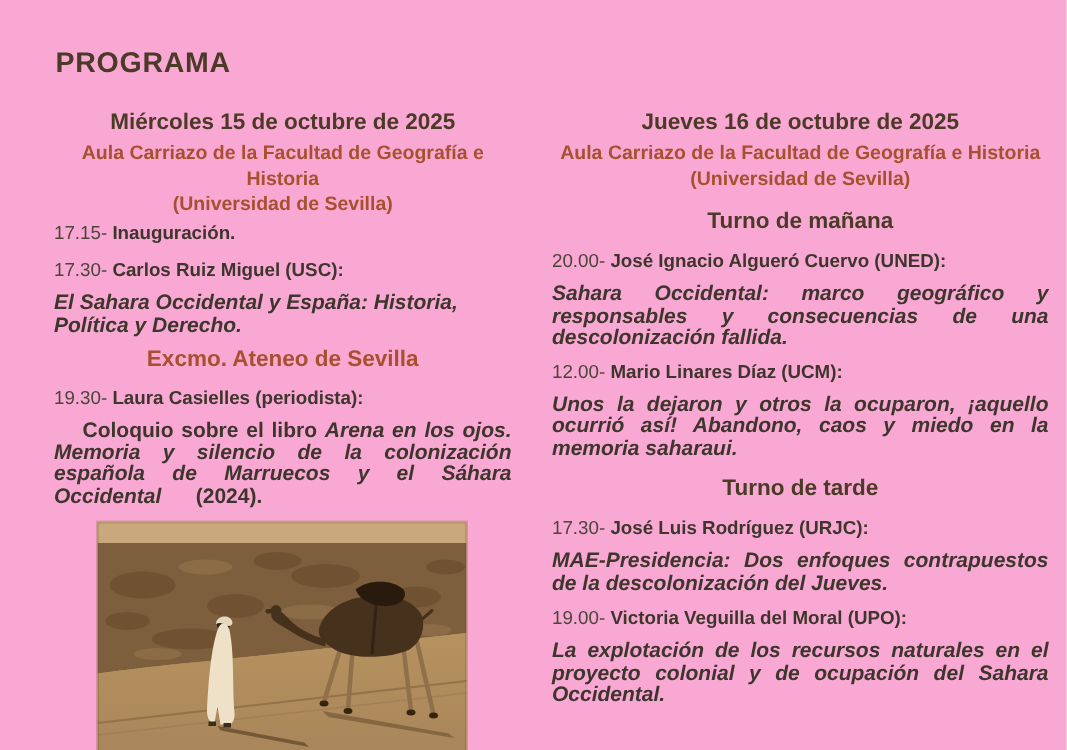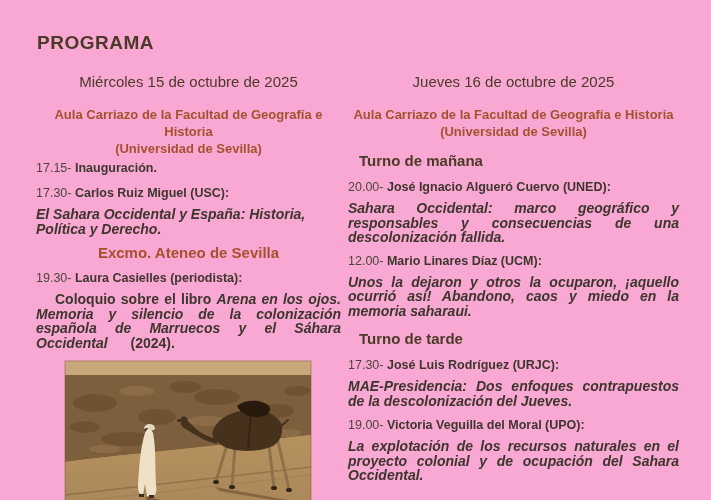--- a/index.html
+++ b/index.html
@@ -11,40 +11,40 @@
     color:#3e362c;
     overflow:hidden;
   }
   .title{
     position:absolute;left:37px;top:32px;margin:0;
     font-size:19px;font-weight:bold;letter-spacing:.5px;
     color:#4b3a26;
   }
   .col{position:absolute;top:73px;}
   .col-left{left:36px;width:305px;}
-  .col-right{left:348px;width:331px;}
+  .col-right{left:368px;width:331px;}
   .date{
-    margin:0 0 16px 0;text-align:center;
-    font-size:15px;font-weight:normal;color:#4b3a26;
+    margin:0 0 3px 0;text-align:center;
+    font-size:15px;font-weight:bold;color:#4b3a26;
   }
   .venue{
     margin:0;text-align:center;line-height:17px;
     font-size:13px;font-weight:bold;color:#a6502e;
   }
   .entry{margin:0;font-size:12.5px;line-height:15px;}
   .entry .time{font-weight:normal;color:#4d453a;}
   .entry .speaker{font-weight:bold;color:#3e362c;}
   .talk{
     margin:0;font-size:14px;line-height:14.5px;
     font-weight:bold;font-style:italic;color:#3e362c;
   }
   .jst{text-align:justify;}
   .roman{font-style:normal;margin-left:19px;}
   .section-heading{
-    margin:11px;font-size:15px;font-weight:bold;color:#4b3a26;
+    margin:11px;font-size:15px;font-weight:bold;color:#4b3a26;text-align:center;
   }
   .ateneo-heading{
     margin:0;text-align:center;
     font-size:15px;font-weight:bold;color:#a6502e;
   }
   .mt14{margin-top:4px;} .mt12{margin-top:12px;} .mt10{margin-top:10px;}
   .mt9{margin-top:9px;}   .mt8{margin-top:8px;}   .mt6{margin-top:6px;}
   .photo-frame{
     margin:11px 0 0 29px;
     width:246px;height:161px;

